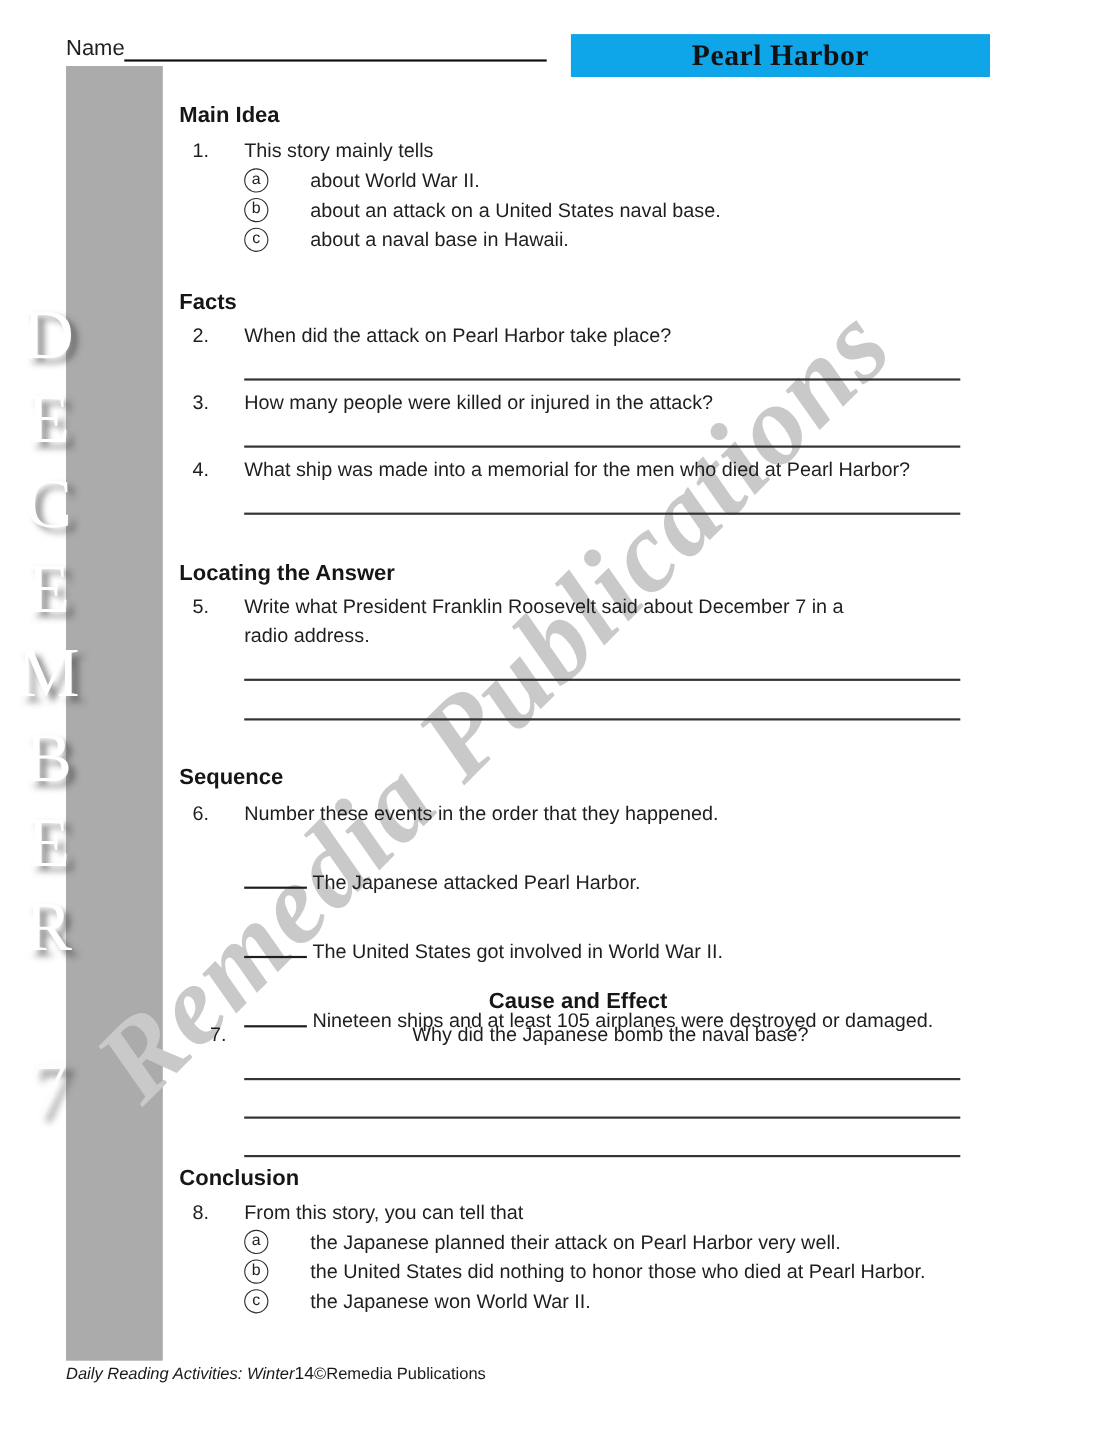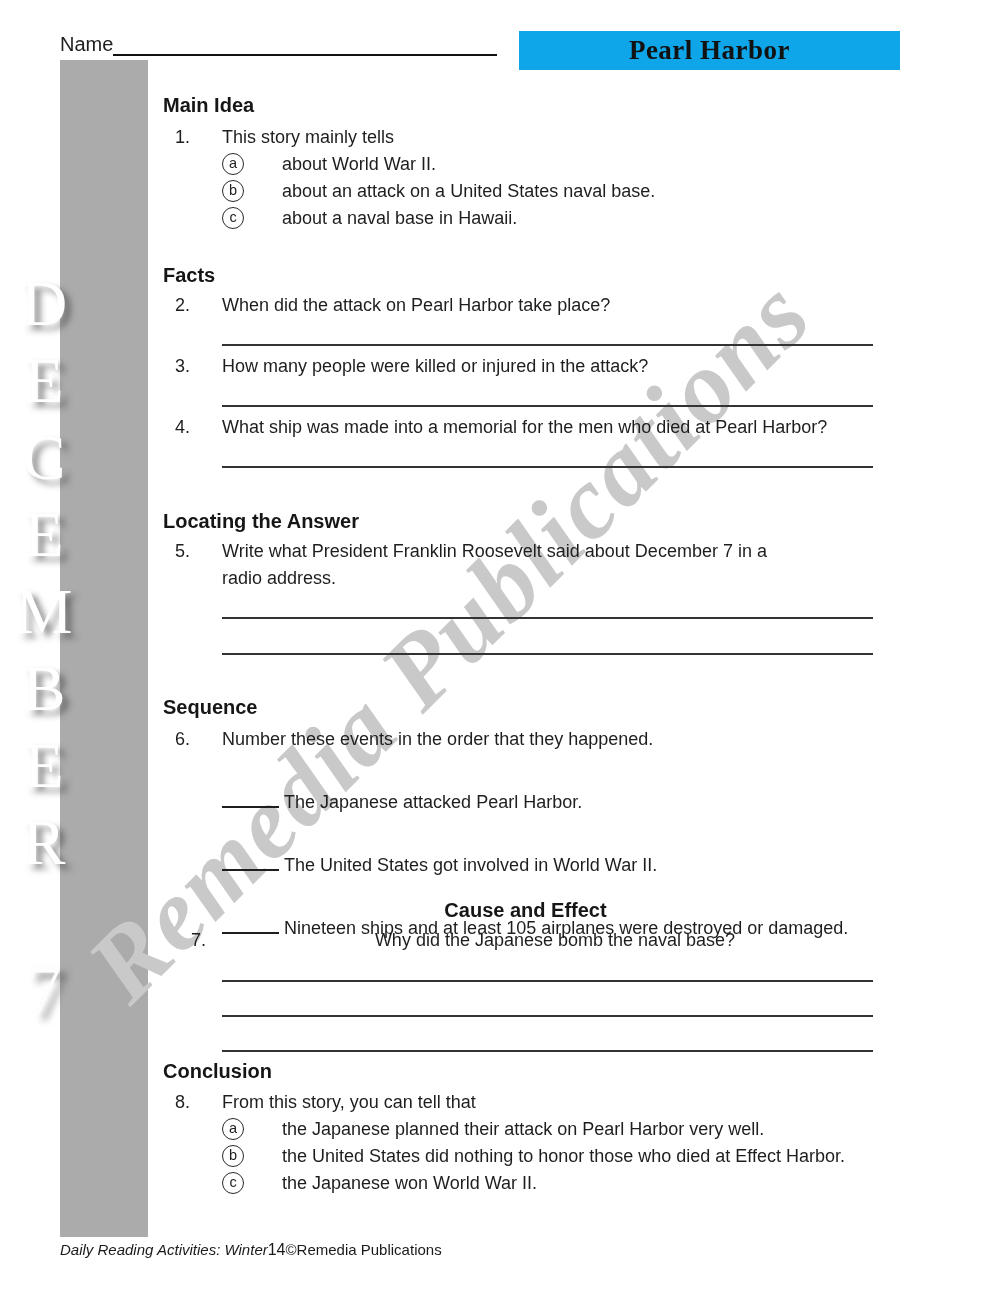--- a/index.html
+++ b/index.html
@@ -178,21 +178,21 @@
     <div class="q-row">
       <span class="q-num">8.</span>
       <span class="q-text">From this story, you can tell that</span>
     </div>
     <div class="opt-row">
       <span class="opt-circle">a</span>
       <span class="opt-text">the Japanese planned their attack on Pearl Harbor very well.</span>
     </div>
     <div class="opt-row">
       <span class="opt-circle">b</span>
-      <span class="opt-text">the United States did nothing to honor those who died at Effect Harbor.</span>
+      <span class="opt-text">the United States did nothing to honor those who died at Pearl Harbor.</span>
     </div>
     <div class="opt-row">
       <span class="opt-circle">c</span>
       <span class="opt-text">the Japanese won World War II.</span>
     </div>
   </div>
 
   <div class="footer">
     <span class="footer-left">Daily Reading Activities: Winter</span>
     <span class="footer-center">14</span>

